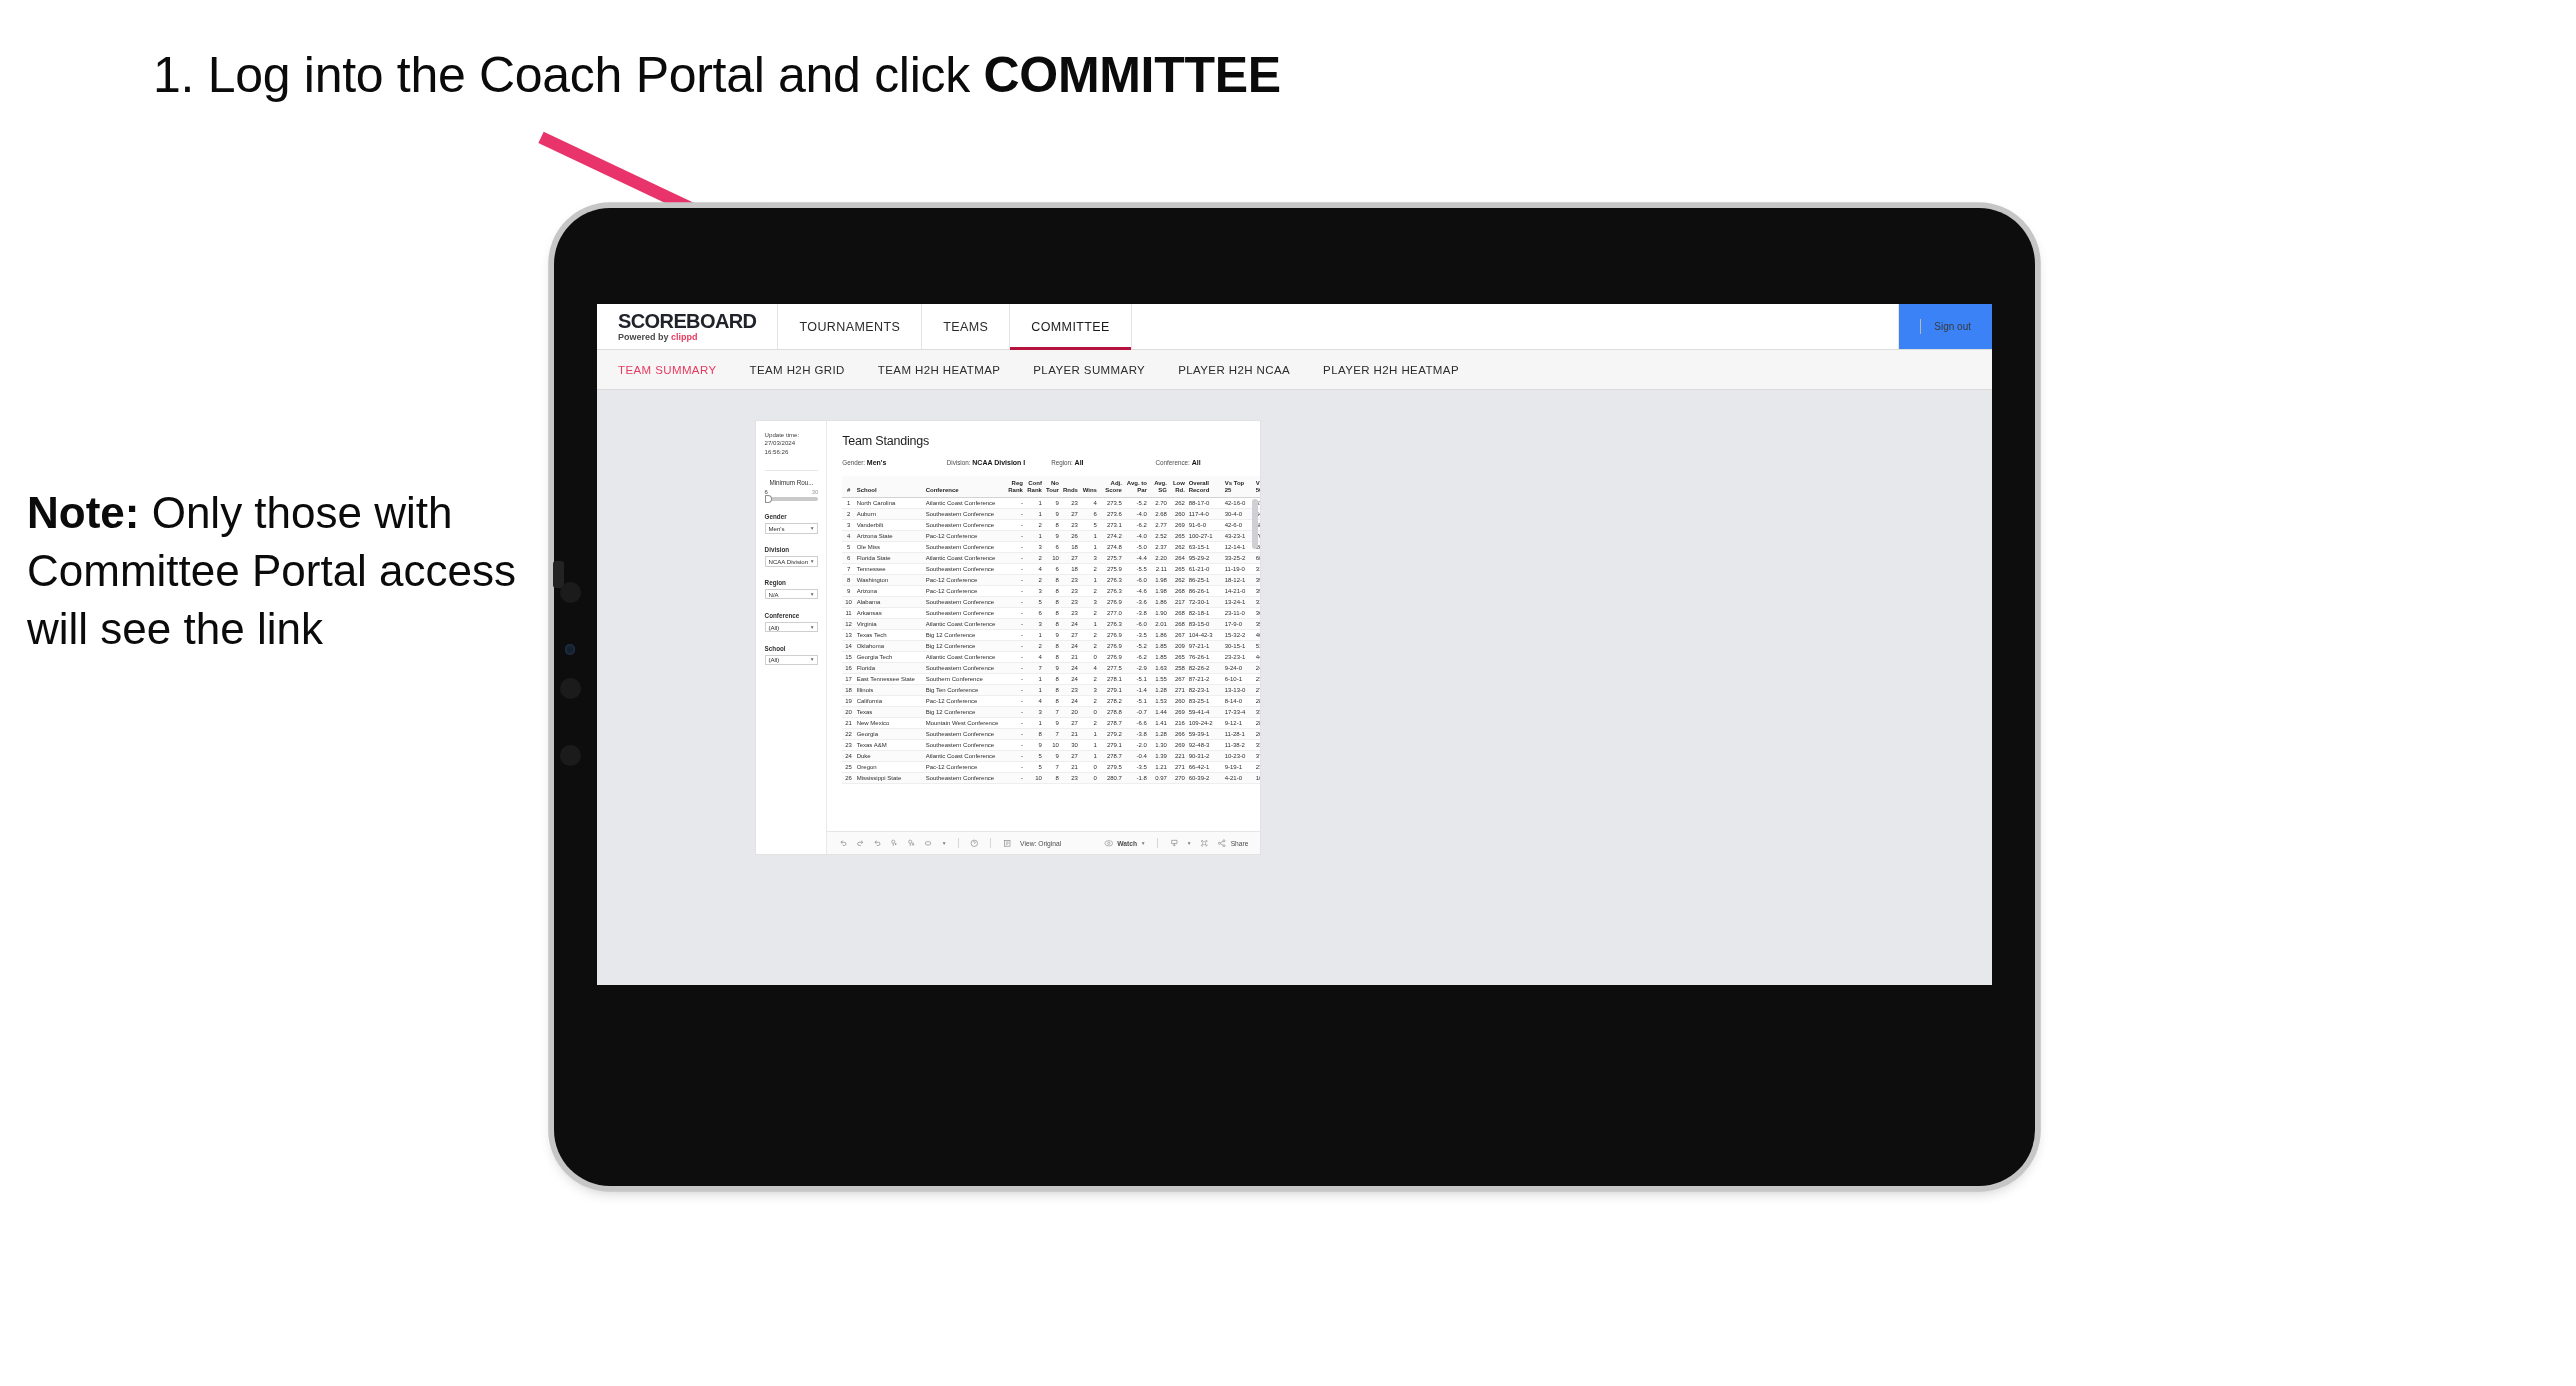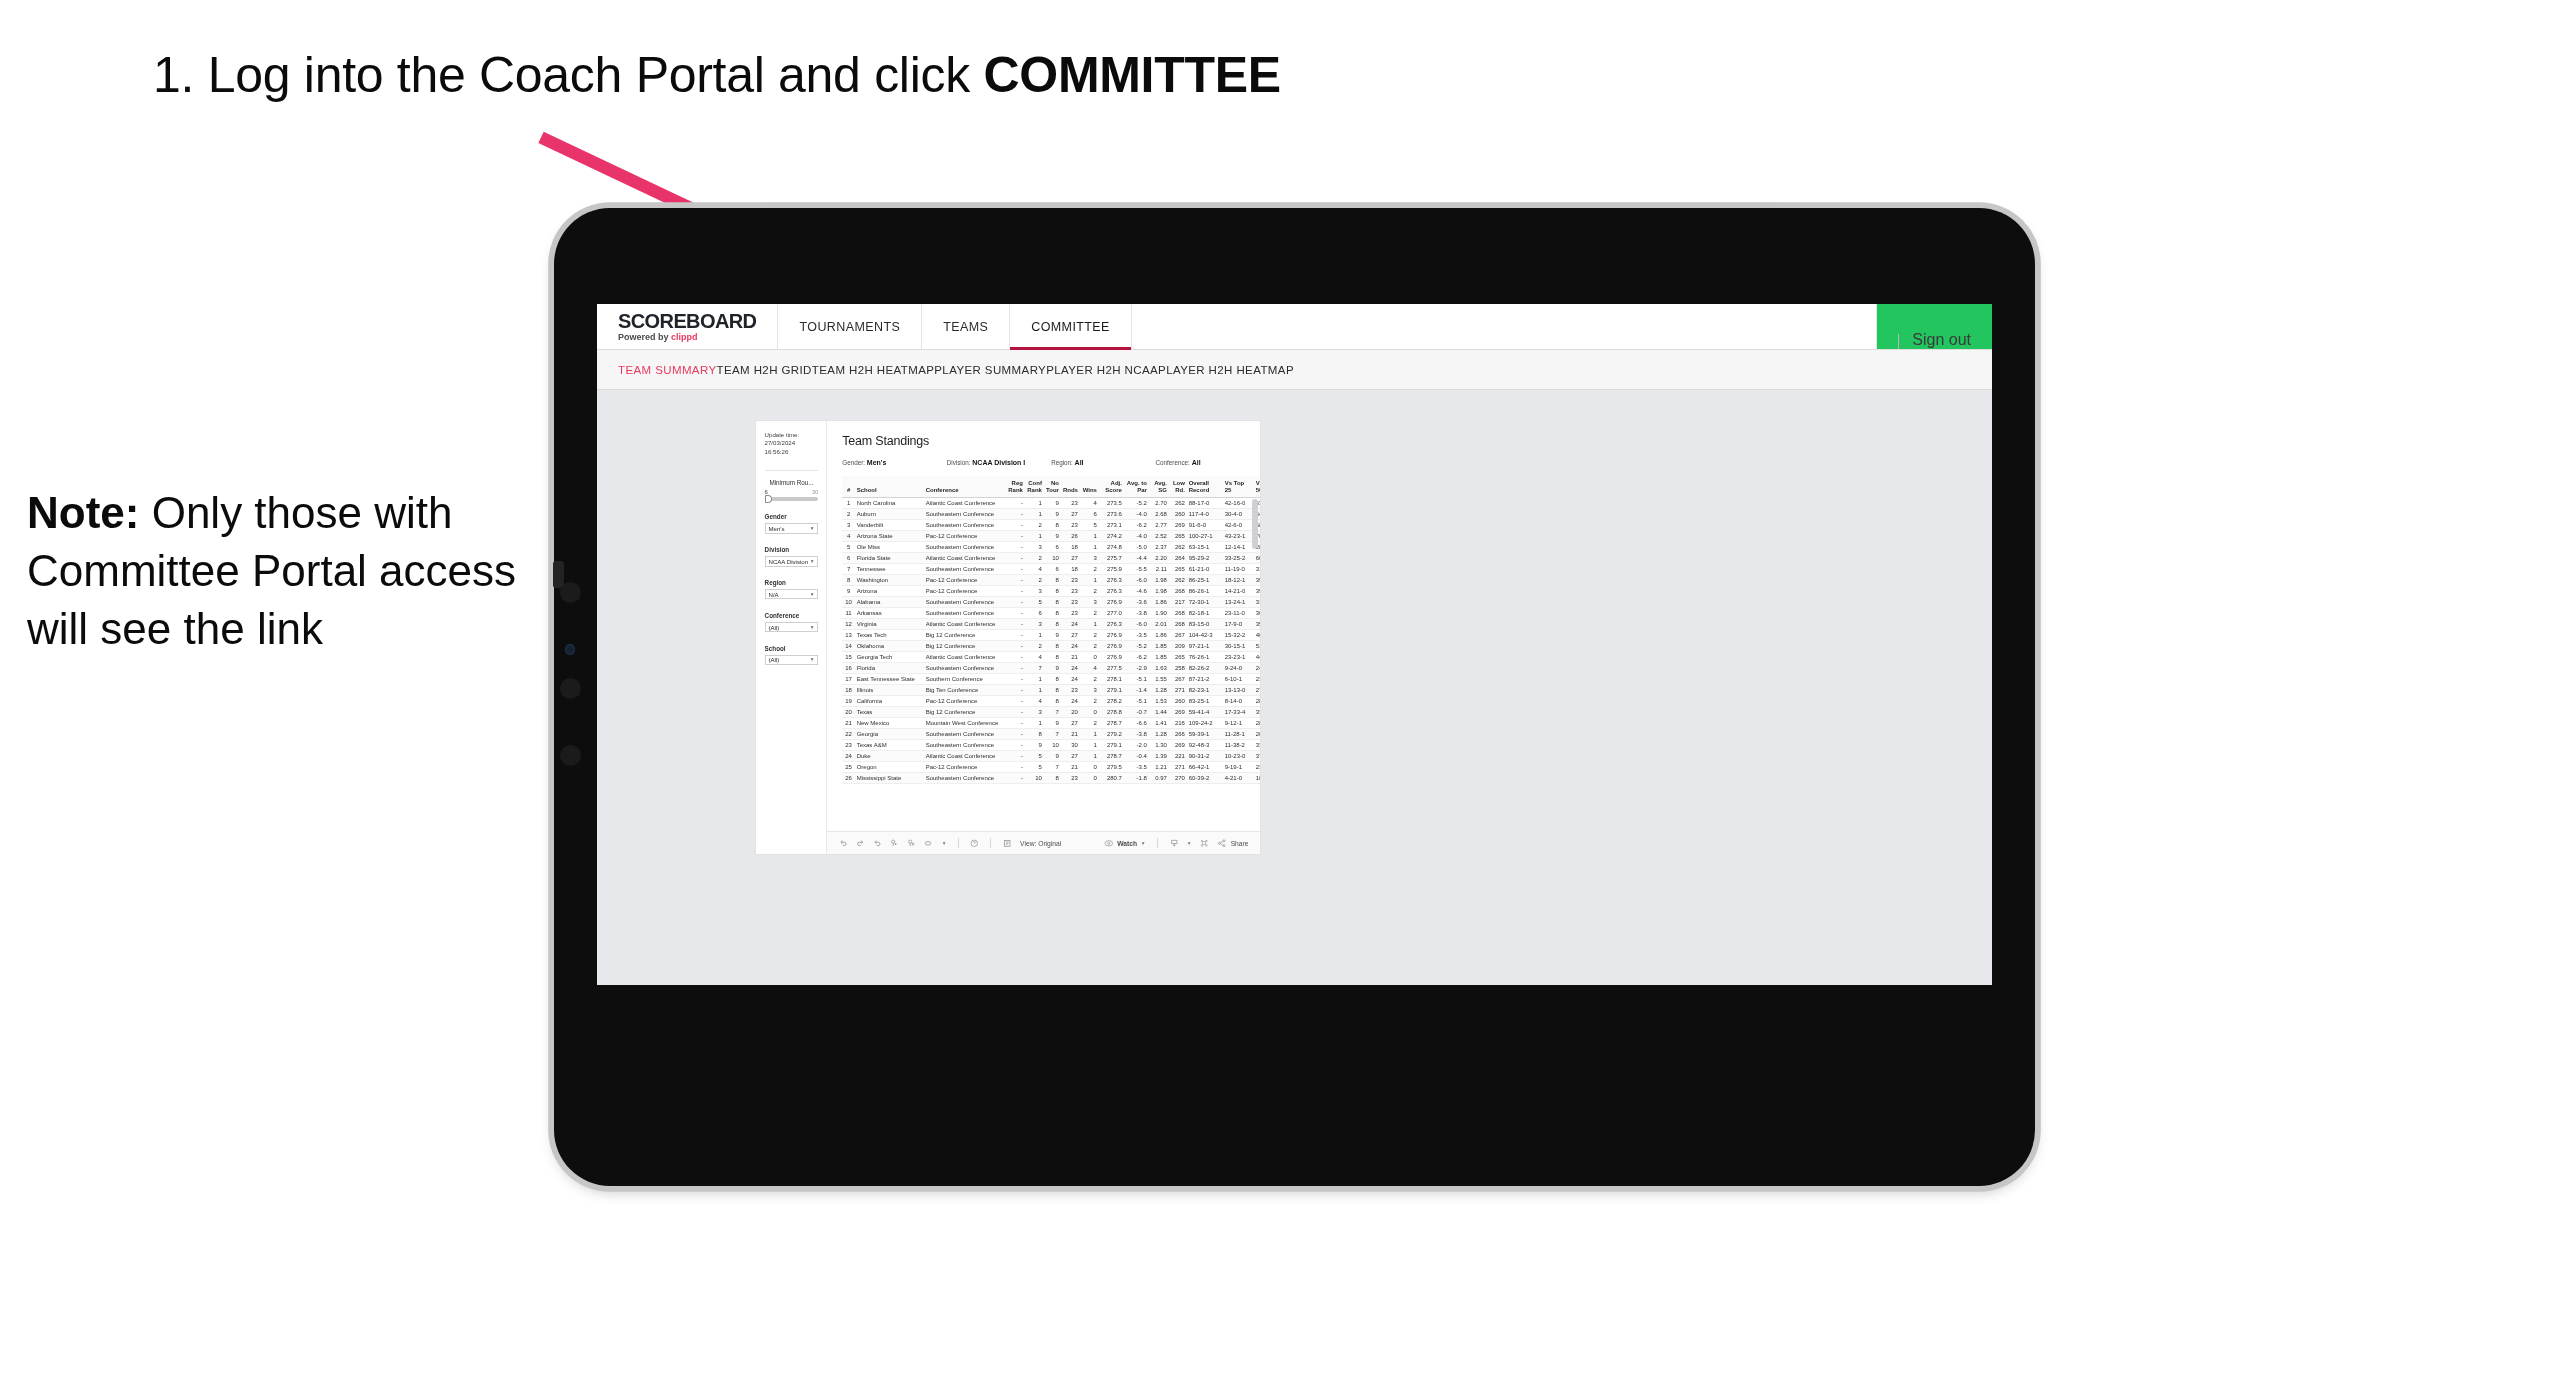--- a/index.html
+++ b/index.html
@@ -70,30 +70,30 @@
     border-right:1px solid #e4e4e4; cursor:pointer;
     position:relative; background:#fff;
   }
   .topnav-item.active { color:#1a1a1a; }
   .topnav-item.active::after {
     content:""; position:absolute; left:0; right:0; bottom:-1px;
     height:2.9px; background:#b5123e;
   }
   #topnav-spacer { flex:1; border-right:1px solid #e4e4e4; background:#fff; }
   #signout-wrap {
-    display:flex; align-items:flex-end; gap:13.4px;
-    padding:0 21px; font-size:16px; color:#3a3a3a; background:#22c55e;
+    display:flex; align-items:center; gap:13.4px;
+    padding:0 21px; font-size:10px; color:#3a3a3a; background:#3b82f6;
   }
   #signout-wrap .divider { width:1px; height:15.3px; background:#b9b9b9; }
   #signout-wrap .so { cursor:pointer; }
 
   
   #subnav {
     height:40px; background:#f6f6f7; display:flex; align-items:center;
-    padding-left:21px; border-bottom:1px solid #dbdbdb;
+    padding-left:21px; gap:33px; border-bottom:1px solid #dbdbdb;
   }
   .subnav-item { font-size:11.5px; letter-spacing:0.4px; color:#2c2c2c; cursor:pointer; white-space:nowrap; }
   .subnav-item.active { color:#e8395f; }
 
   
   #dash { position:relative; height:653px; background:#e7e8ec; padding:21px 0 0 0; }
 
   #viz {
     position:absolute; left:159px; top:31px;
     width:504px; height:433px;

